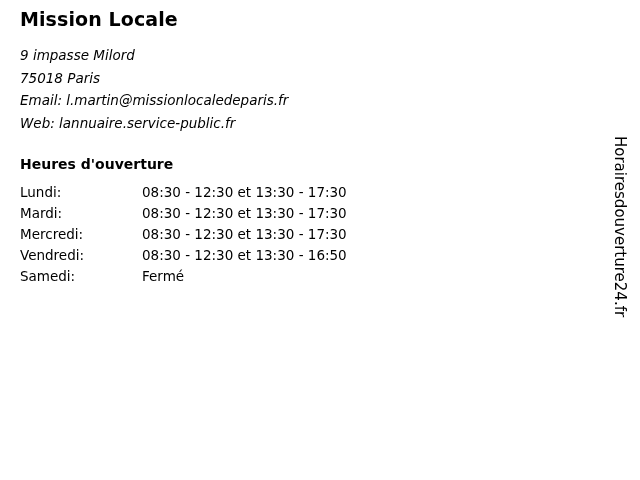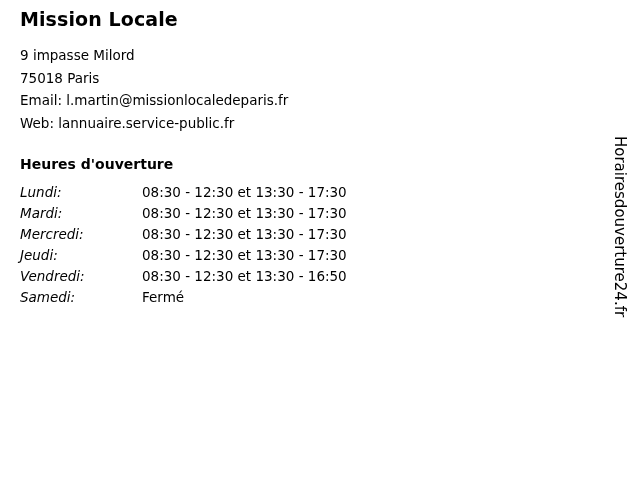--- a/index.html
+++ b/index.html
@@ -27,41 +27,41 @@
     letter-spacing: 0.1px;
     margin: 0 0 14px 0;
     line-height: 22px;
   }
   .contact {
     font-size: 13.5px;
     line-height: 22.5px;
   }
   .contact div {
     white-space: nowrap;
+    font-style: italic;
   }
   .hours-title {
     font-size: 14px;
     font-weight: bold;
     margin-top: 22px;
     margin-bottom: 12px;
   }
   table.hours {
     border-collapse: collapse;
     font-size: 13.5px;
   }
   table.hours td {
     padding: 0 0 5px 0;
     vertical-align: top;
     line-height: 16px;
     white-space: nowrap;
   }
   td.day {
     width: 122px;
     padding-right: 4px;
-    font-style: italic;
   }
   td.time {
     width: 300px;
   }
   .vertical-brand {
     position: absolute;
     left: 612px;
     top: 136px;
     font-size: 15px;
     line-height: 15px;
@@ -95,24 +95,20 @@
       </tr>
       <tr>
         <td class="day">Mardi:</td>
         <td class="time">08:30 - 12:30 et 13:30 - 17:30</td>
       </tr>
       <tr>
         <td class="day">Mercredi:</td>
         <td class="time">08:30 - 12:30 et 13:30 - 17:30</td>
       </tr>
       <tr>
-        <td class="day">Jeudi:</td>
-        <td class="time">08:30 - 12:30 et 13:30 - 17:30</td>
-      </tr>
-      <tr>
         <td class="day">Vendredi:</td>
         <td class="time">08:30 - 12:30 et 13:30 - 16:50</td>
       </tr>
       <tr>
         <td class="day">Samedi:</td>
         <td class="time">Fermé</td>
       </tr>
     </tbody>
   </table>
 

